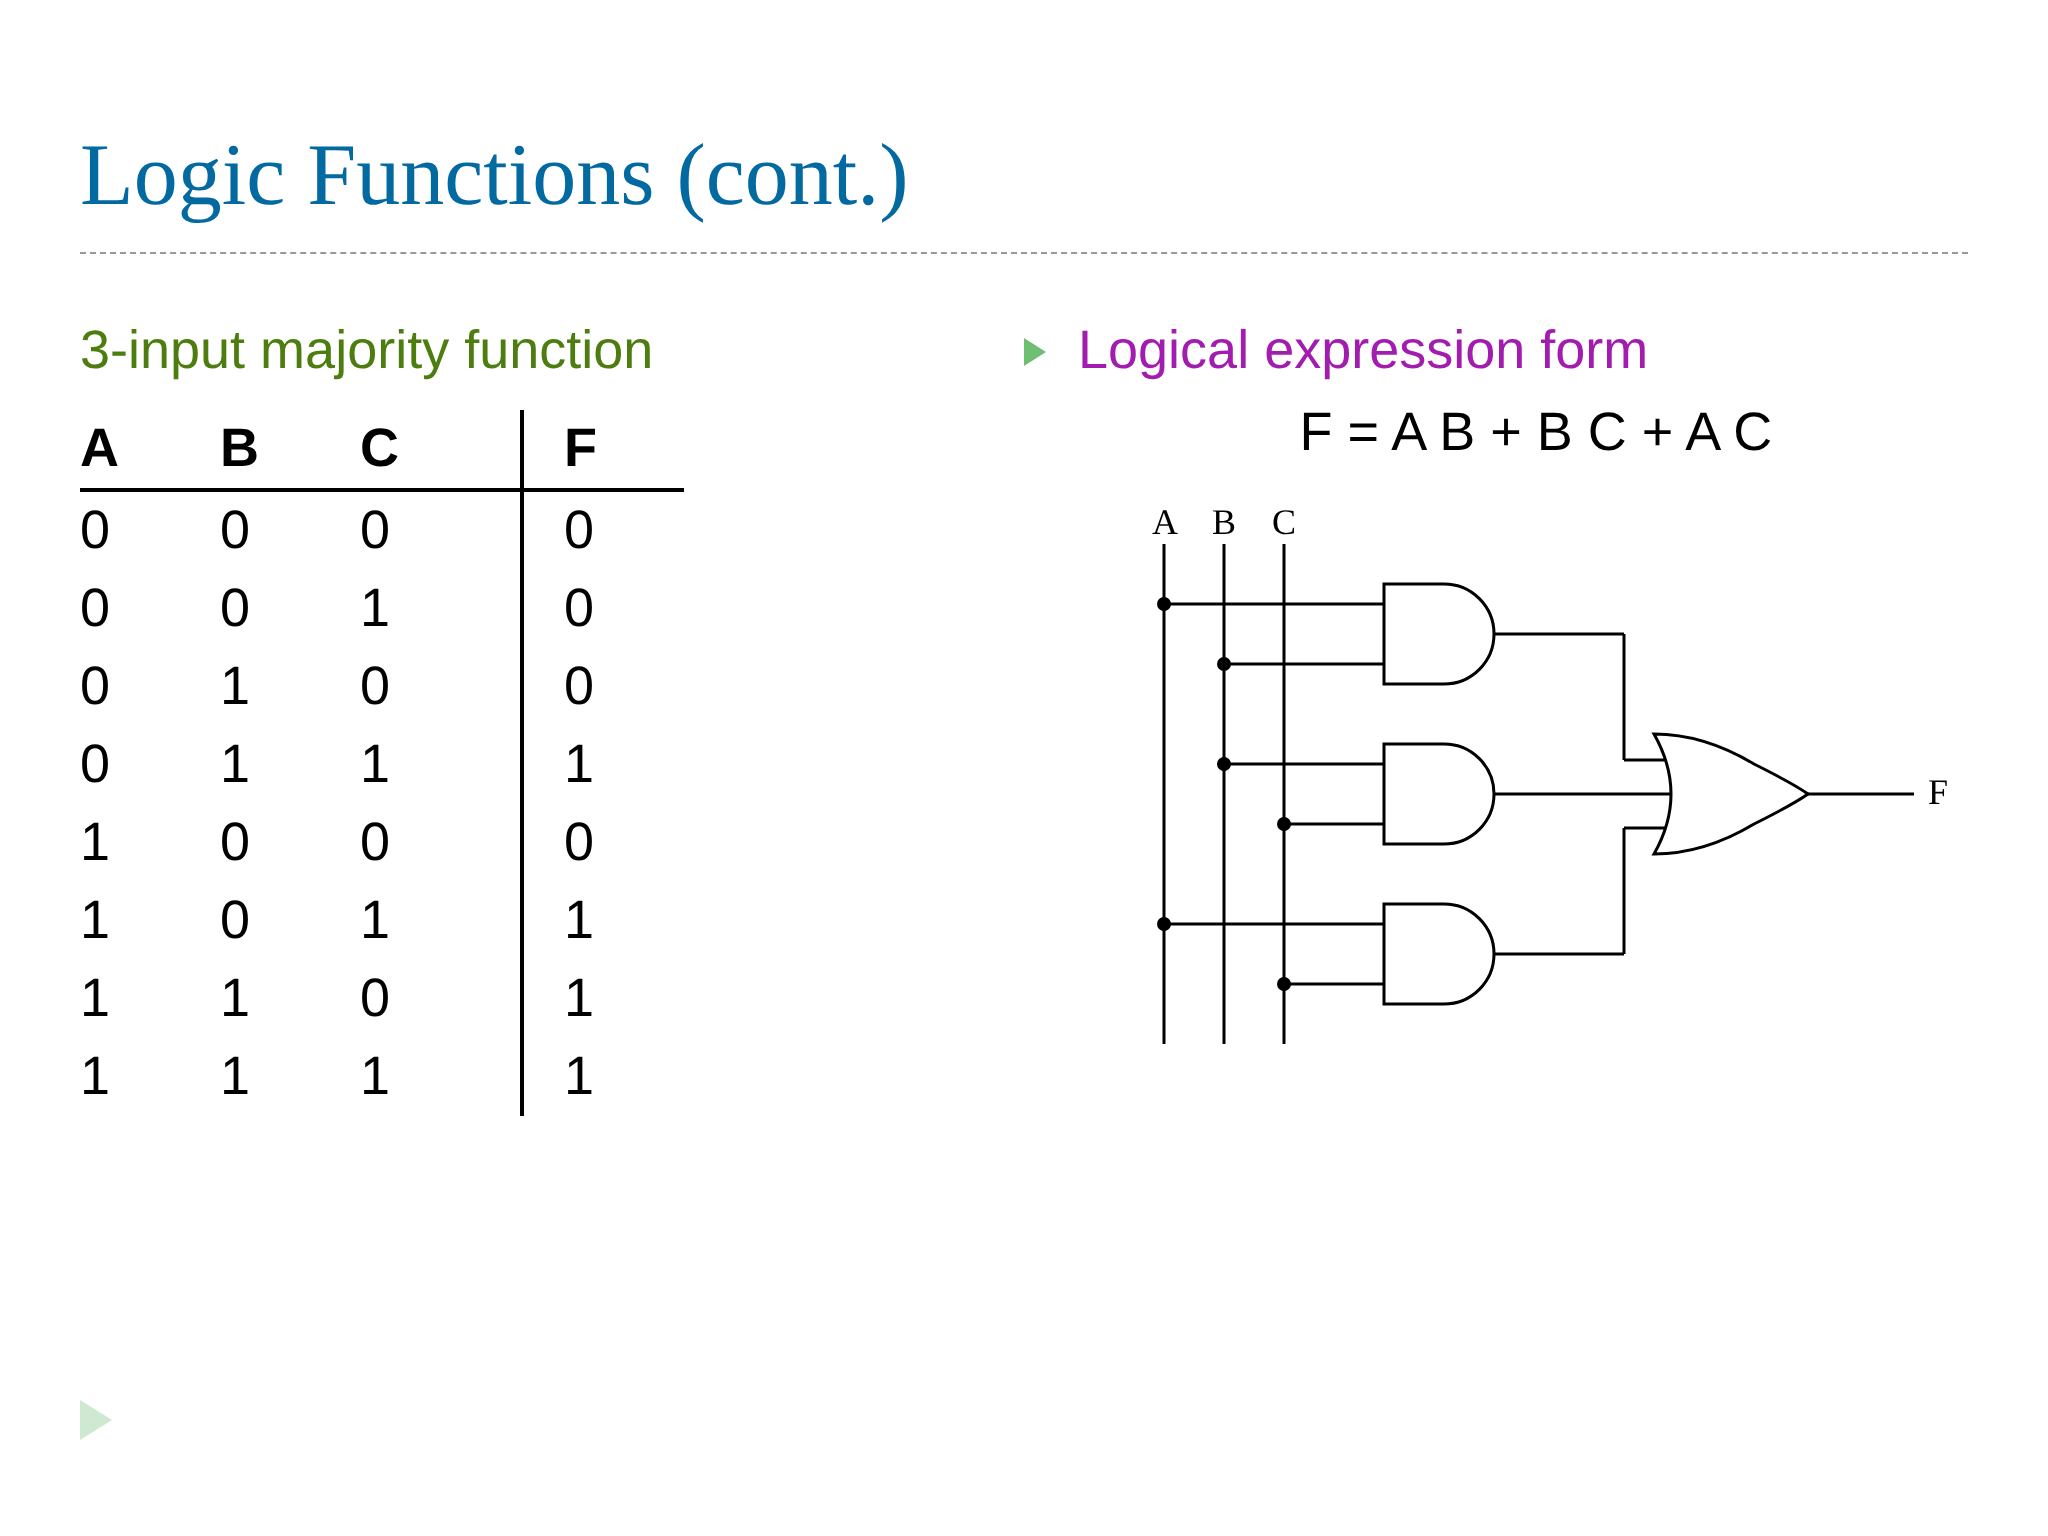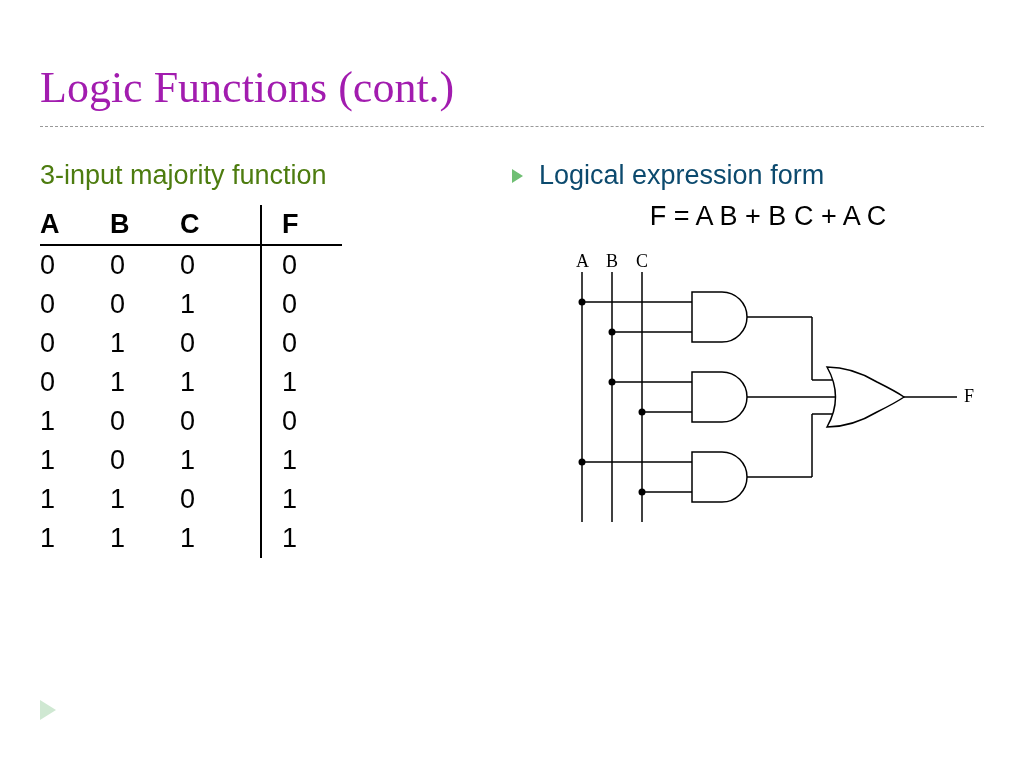--- a/index.html
+++ b/index.html
@@ -14,21 +14,21 @@
   }
   .slide {
     width: 1024px;
     height: 768px;
     position: relative;
     box-sizing: border-box;
   }
   .title {
     font-family: Georgia, 'Times New Roman', serif;
     font-size: 44px;
-    color: #a21caf;
+    color: #0369a1;
     font-weight: 400;
     position: absolute;
     top: 62px;
     left: 40px;
   }
   .title-underline {
     position: absolute;
     top: 126px;
     left: 40px;
     right: 40px;
@@ -72,21 +72,21 @@
   .truth-table .col-b { width: 70px; }
   .truth-table .col-c { width: 70px; border-right: 2px solid #000; padding-right: 10px; }
   .truth-table .col-f { padding-left: 20px; width: 60px;}
   .truth-table thead tr th { border-bottom: 2px solid #000; }
   .truth-table thead .col-c { border-right: 2px solid #000; }
 
   .bullet-line {
     display: flex;
     align-items: center;
     font-size: 27px;
-    color: #0c4a6e;
+    color: #a21caf;
     margin-bottom: 10px;
   }
   .bullet-tri {
     width: 0; height:0;
     border-top: 7px solid transparent;
     border-bottom: 7px solid transparent;
     border-left: 11px solid #6fbf73;
     margin-right: 16px;
     flex: none;
   }

